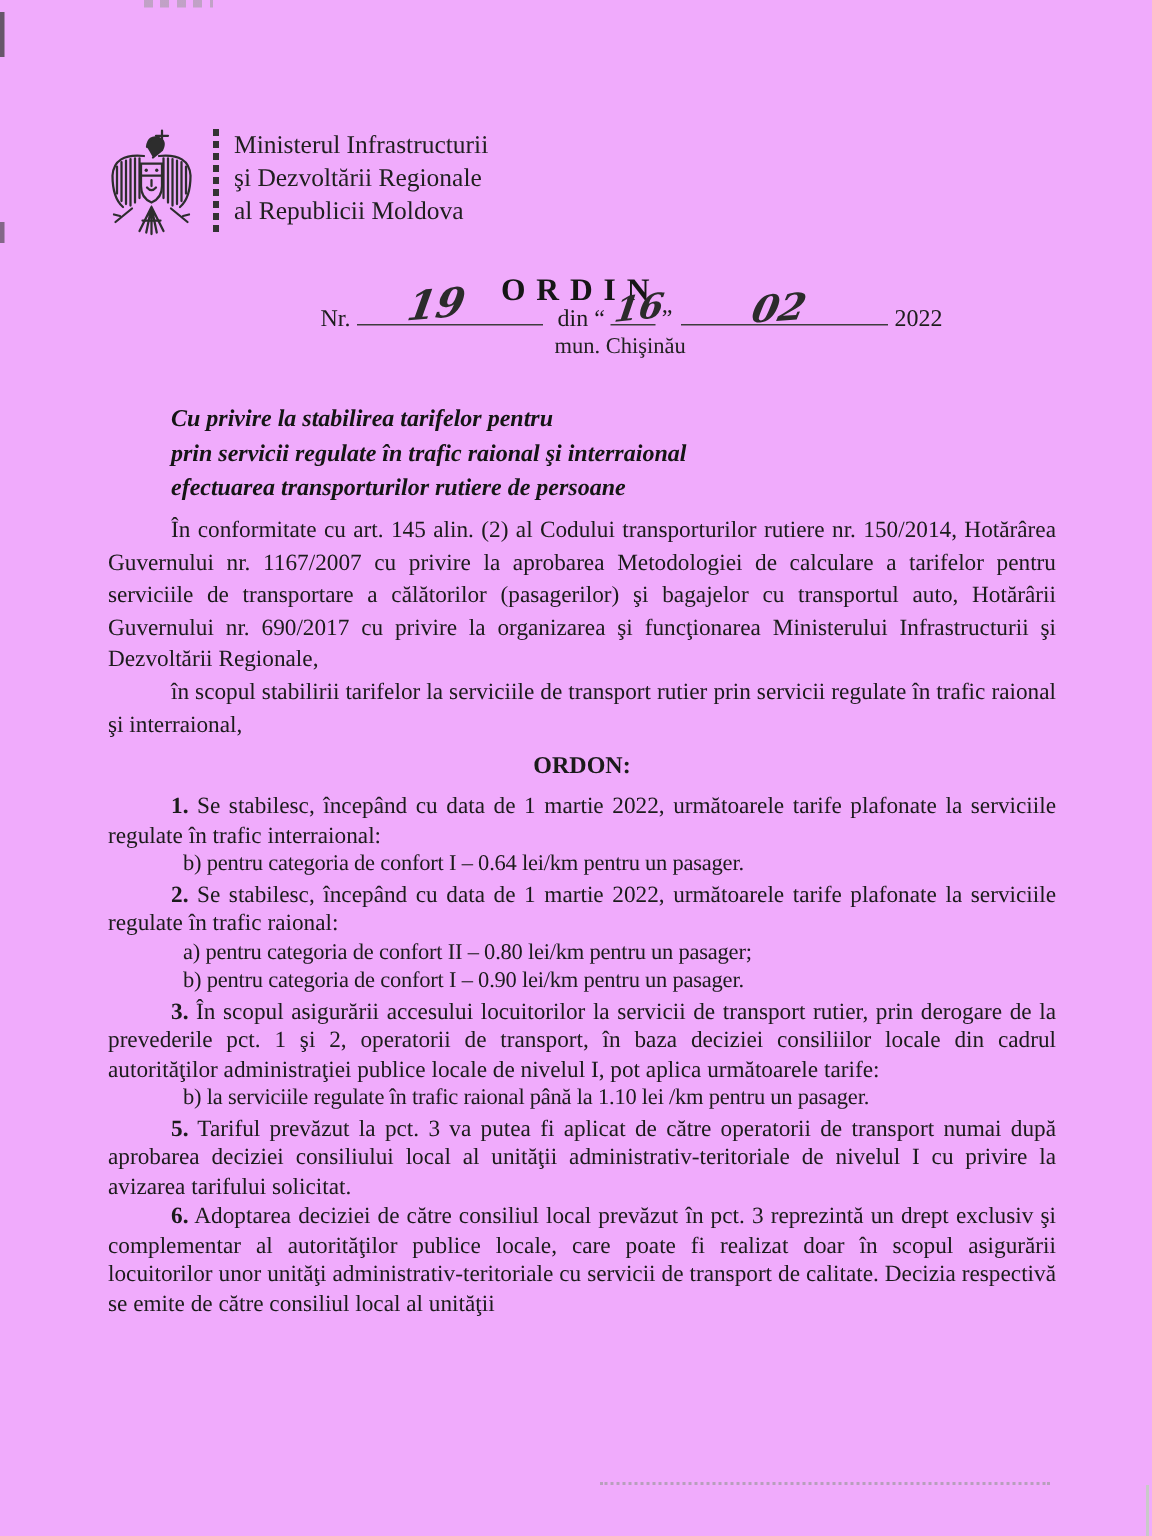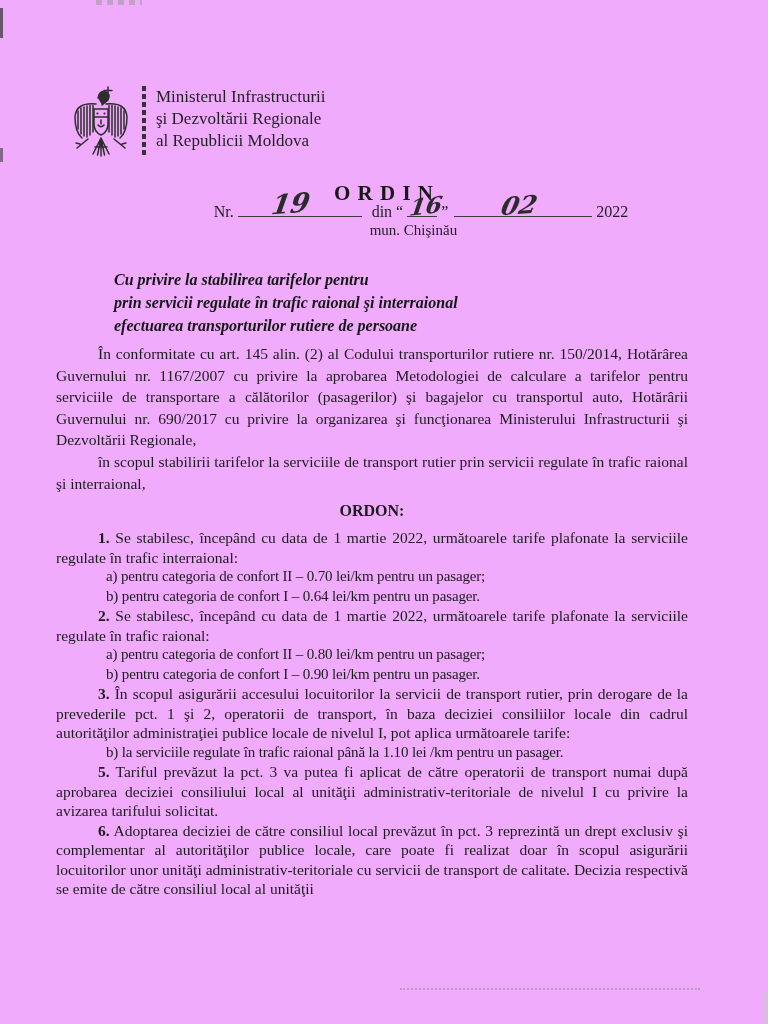--- a/index.html
+++ b/index.html
@@ -42,21 +42,21 @@
   .hand{font-family:"DejaVu Serif",serif;font-style:italic;font-weight:600;color:#2b2b2b;}
   .hand.nr{position:absolute;left:34px;bottom:-3px;font-size:27px;transform:skewX(-14deg) rotate(-5deg);}
   .hand.day{position:absolute;left:3px;bottom:-3px;font-size:23px;transform:skewX(-14deg) rotate(-6deg);}
   .hand.month{position:absolute;left:48px;bottom:-4px;font-size:25px;transform:skewX(-16deg) rotate(-4deg);}
   .din-group{position:relative;white-space:nowrap;}
   .place{position:absolute;left:-2px;top:100%;margin-top:1px;font-size:15px;white-space:nowrap;color:#222;}
   
   .subject{position:absolute;left:114px;top:268px;font-weight:bold;font-style:italic;
     font-size:16px;line-height:23px;color:#151515;}
   
-  .body{position:absolute;left:56px;top:343px;width:632px;font-size:15.5px;color:#1b1b1b;}
+  .body{position:absolute;left:72px;top:343px;width:632px;font-size:15.5px;color:#1b1b1b;}
   .body p{margin:0;}
   .par{ text-align:justify;text-indent:42px;line-height:21.6px;}
   .ordon{ text-align:center;font-weight:bold;font-size:16px;margin:7px 0 7px 0 !important;line-height:20px;}
   .pt{ text-align:justify;text-indent:42px;line-height:19.5px;}
   .pt .num{font-weight:bold;}
   .sub{ padding-left:50px;line-height:19.5px;font-size:15px;letter-spacing:-0.15px;white-space:nowrap;}
 </style>
 </head>
 <body>
 
@@ -130,21 +130,20 @@
     <div>efectuarea transporturilor rutiere de persoane</div>
   </div>
 
   <div class="body">
     <p class="par">În conformitate cu art. 145 alin. (2) al Codului transporturilor rutiere nr. 150/2014, Hotărârea Guvernului nr. 1167/2007 cu privire la aprobarea Metodologiei de calculare a tarifelor pentru serviciile de transportare a călătorilor (pasagerilor) şi bagajelor cu transportul auto, Hotărârii Guvernului nr. 690/2017 cu privire la organizarea şi funcţionarea Ministerului Infrastructurii şi Dezvoltării Regionale,</p>
     <p class="par">în scopul stabilirii tarifelor la serviciile de transport rutier prin servicii regulate în trafic raional şi interraional,</p>
 
     <p class="ordon">ORDON:</p>
 
     <p class="pt"><span class="num">1.</span> <span>Se stabilesc, începând cu data de 1 martie 2022, următoarele tarife plafonate la serviciile regulate în trafic interraional:</span></p>
-    <p class="sub">a) pentru categoria de confort II – 0.70 lei/km pentru un pasager;</p>
     <p class="sub">b) pentru categoria de confort I – 0.64 lei/km pentru un pasager.</p>
 
     <p class="pt"><span class="num">2.</span> <span>Se stabilesc, începând cu data de 1 martie 2022, următoarele tarife plafonate la serviciile regulate în trafic raional:</span></p>
     <p class="sub">a) pentru categoria de confort II – 0.80 lei/km pentru un pasager;</p>
     <p class="sub">b) pentru categoria de confort I – 0.90 lei/km pentru un pasager.</p>
 
     <p class="pt"><span class="num">3.</span> <span>În scopul asigurării accesului locuitorilor la servicii de transport rutier, prin derogare de la prevederile pct. 1 şi 2, operatorii de transport, în baza deciziei consiliilor locale din cadrul autorităţilor administraţiei publice locale de nivelul I, pot aplica următoarele tarife:</span></p>
     <p class="sub">b) la serviciile regulate în trafic raional până la 1.10 lei /km pentru un pasager.</p>
 
 

